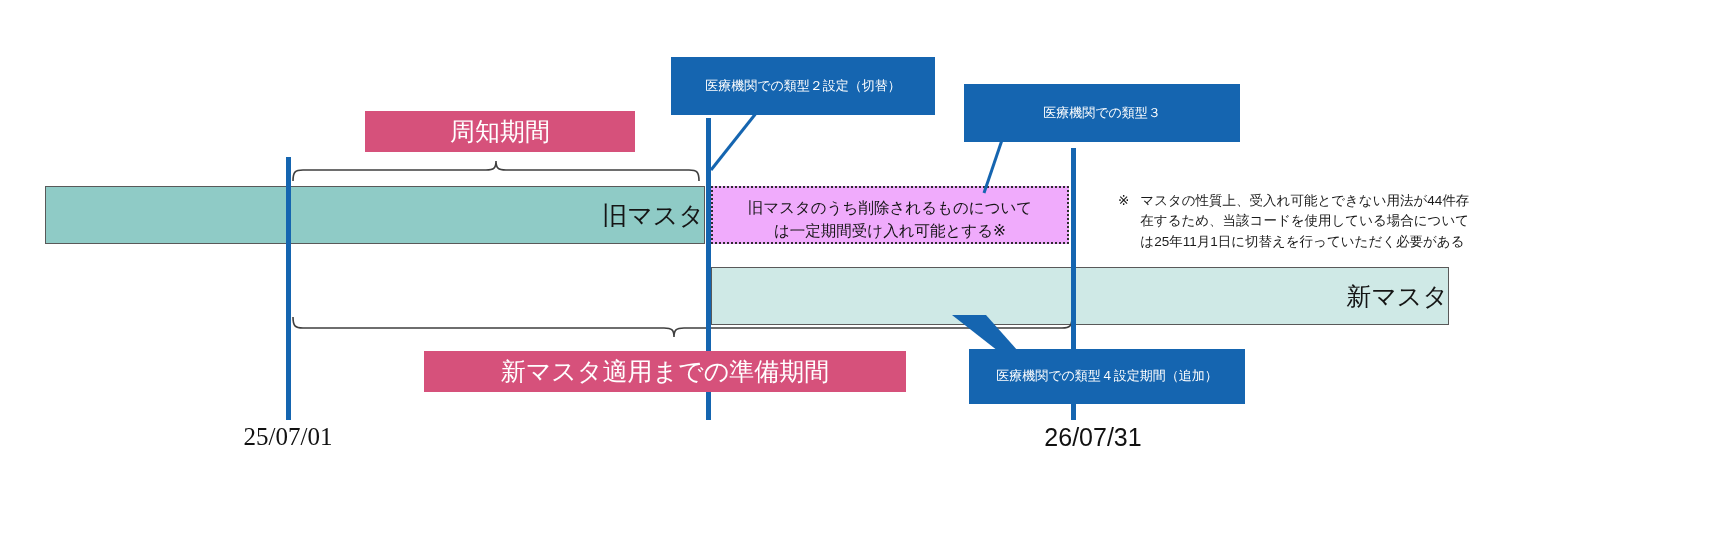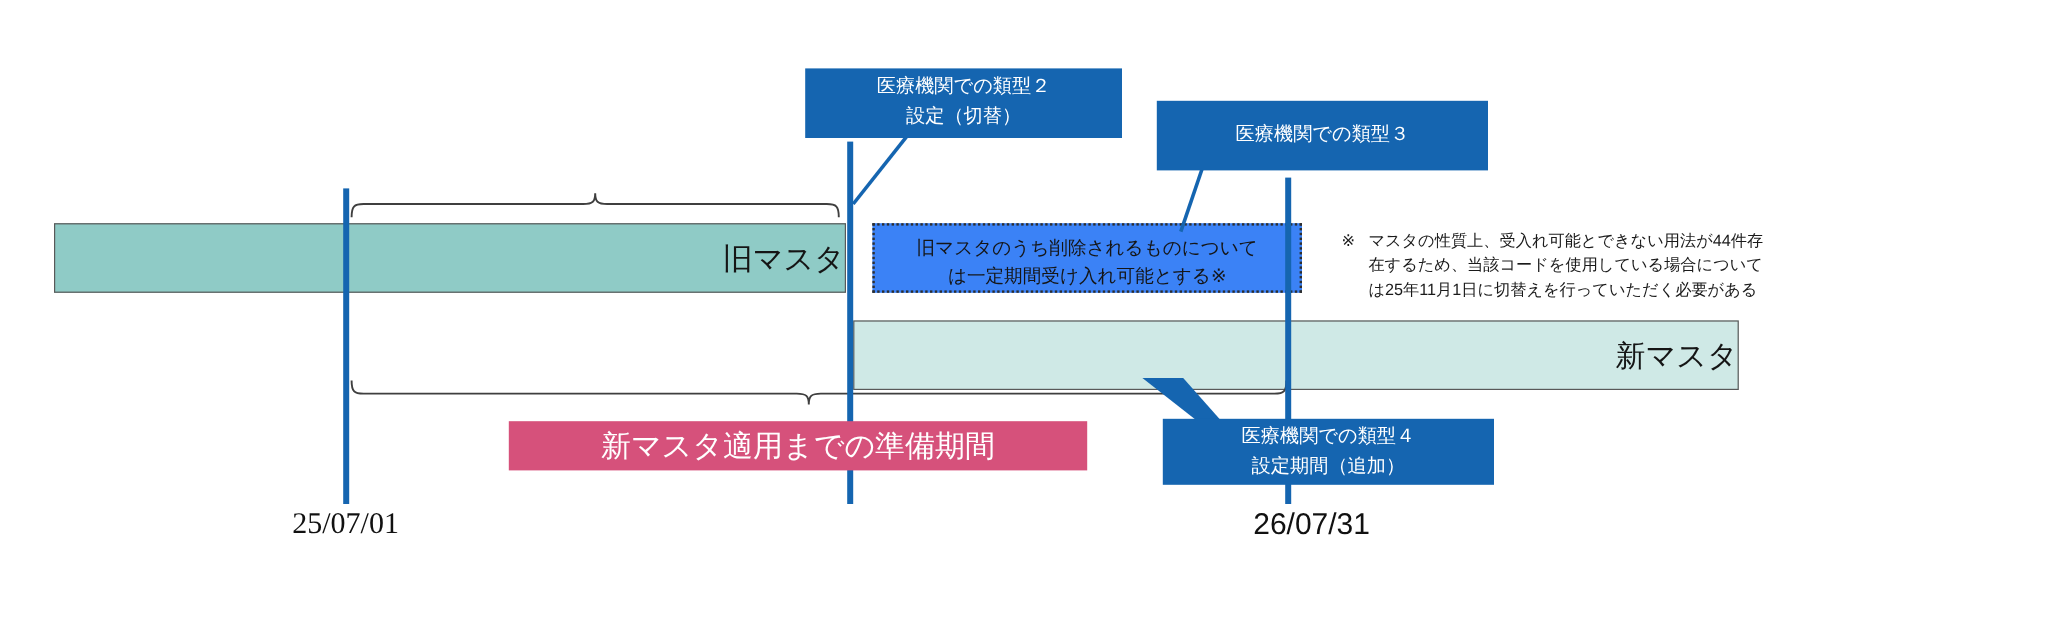--- a/index.html
+++ b/index.html
@@ -10,37 +10,37 @@
   }
   .vline { position:absolute; width:5px; background:#1565B0; z-index:5; }
   .vline-1 { left:286px; top:157px; height:263px; }
   .vline-2 { left:706px; top:118px; height:302px; }
   .vline-3 { left:1071px; top:148px; height:272px; }
 
   .bar { position:absolute; display:flex; align-items:center; justify-content:flex-end; z-index:2; }
   .bar-old { left:45px; top:186px; width:660px; height:58px; background:#8FCBC6; border:1px solid #595959; }
   .bar-new { left:711px; top:255px; width:738px; height:58px; background:#CFE9E6; border:1px solid #595959;margin-top:12px; }
   .bar-dotted {
-    left:711px; top:186px; width:358px; height:58px; background:#3b82f6;
-    border:2px dotted #2E2E2E; flex-direction:column; z-index:3;margin-left:16px;
+    left:711px; top:186px; width:358px; height:58px; background:#f0abfc;
+    border:2px dotted #2E2E2E; flex-direction:column; z-index:3;
   }
   .bar-label { font-size:25px; color:#151515; }
   .dotted-text { font-size:15.5px; color:#151515; line-height:1.45; text-align:center; }
 
   .pink {
     position:absolute; background:#D6517B; color:#ffffff; display:flex;
     align-items:center; justify-content:center; font-size:25px; z-index:6;
   }
   .pink-notification { left:365px; top:111px; width:270px; height:41px; }
   .pink-preparation { left:424px; top:351px; width:482px; height:41px; }
 
   .callout {
     position:absolute; background:#1565B0; color:#ffffff; display:flex;
-    flex-direction:column; align-items:center; justify-content:center;
-    font-size:16px; line-height:1.55; text-align:center; z-index:6;
+    flex-direction:row; align-items:center; justify-content:center;
+    font-size:13px; line-height:1.55; text-align:center; z-index:6;
   }
   .callout-type2 { left:671px; top:57px;  width:264px; height:58px; }
   .callout-type3 { left:964px; top:84px;  width:276px; height:58px; }
   .callout-type4 { left:969px; top:349px; width:276px; height:55px; }
 
   .overlay { position:absolute; left:0; top:0; z-index:4; }
 
   .date { position:absolute; top:423px; width:200px; text-align:center; font-size:25px; color:#111111; z-index:6; }
   .date-1 { left:188px;font-family:Liberation Serif, serif; }
   .date-2 { left:608px; }
@@ -76,20 +76,23 @@
 
   <div class="bar bar-dotted">
     <span class="dotted-text">旧マスタのうち削除されるものについて</span>
     <span class="dotted-text">は一定期間受け入れ可能とする※</span>
   </div>
 
   <div class="bar bar-new">
     <span class="bar-label">新マスタ</span>
   </div>
 
+  <div class="pink pink-notification">
+    <span>周知期間</span>
+  </div>
   <div class="pink pink-preparation">
     <span>新マスタ適用までの準備期間</span>
   </div>
 
   <div class="callout callout-type2">
     <span>医療機関での類型２</span>
     <span>設定（切替）</span>
   </div>
   <div class="callout callout-type3">
     <span>医療機関での類型３</span>

